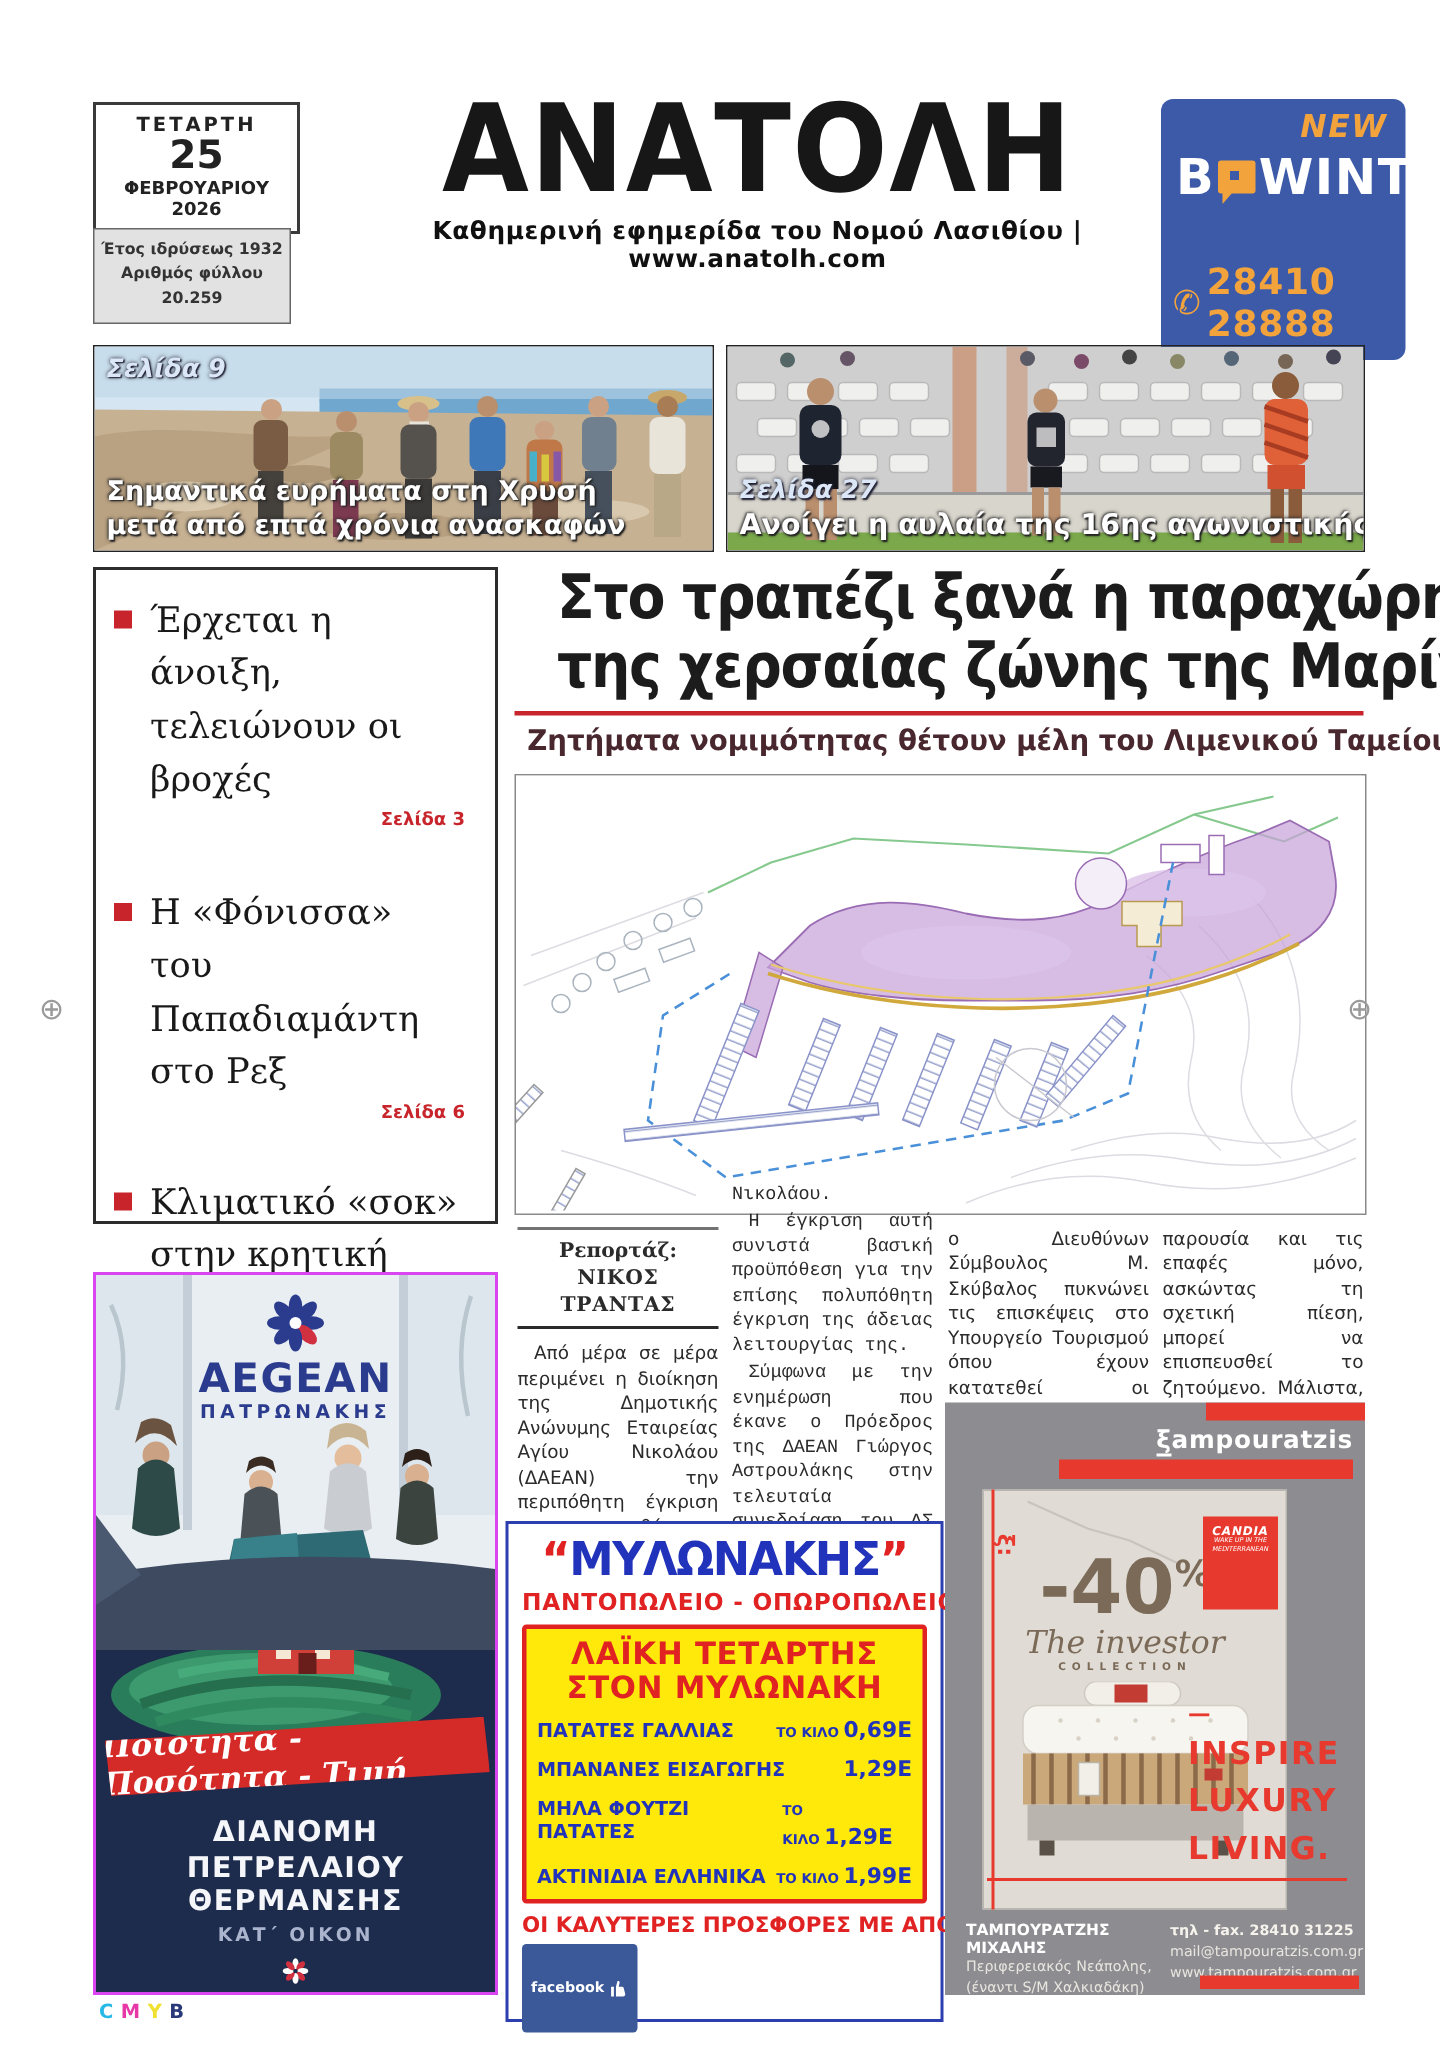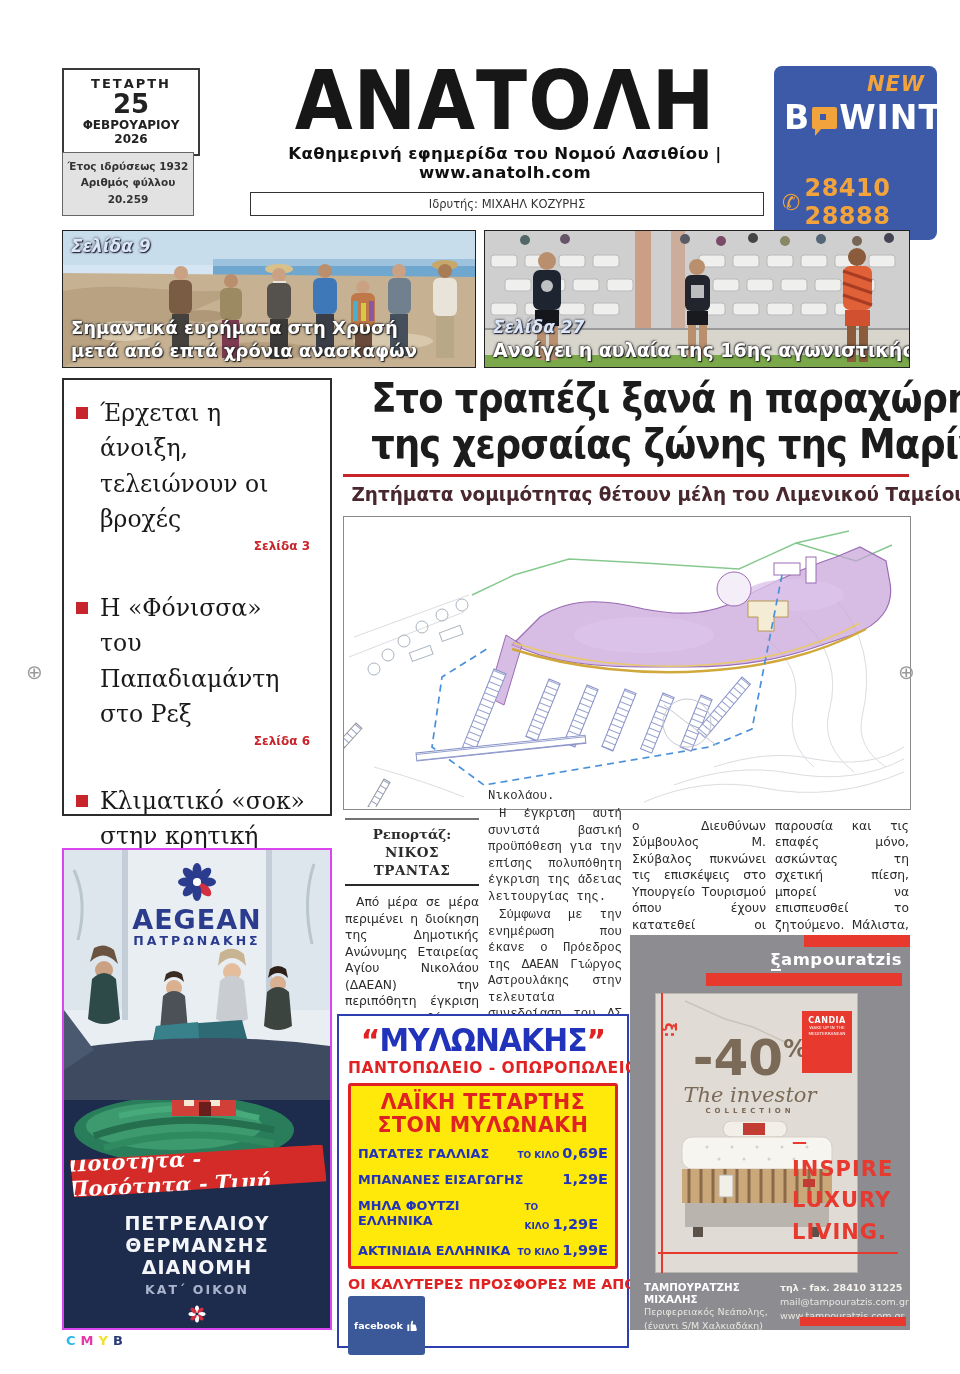--- a/index.html
+++ b/index.html
@@ -83,21 +83,21 @@
   .tp-corner{background:#e8392f;}
   .tp-logo{color:#fff;font-weight:bold;font-size:16.5px;letter-spacing:.5px;text-align:right;}
   .tp-logo .x{border-bottom:2px solid #fff;}
   .tp-redbar{background:#e8392f;}
   .tp-panel{background:#e0dcd5;box-shadow:0 0 0 1px #b9b6b0 inset;}
   .tp-xi{color:#e8392f;font-weight:900;font-size:15px;transform:rotate(90deg);transform-origin:center;}
   .tp-40{color:#7b6a57;font-weight:900;font-size:50px;line-height:1;}
   .tp-40 sup{font-size:24px;}
   .tp-inv{color:#7b6a57;font-family:"DejaVu Serif",serif;font-style:italic;font-size:21px;}
   .tp-collection{color:#7b6a57;font-size:7px;letter-spacing:4px;font-weight:bold;}
-  .candia{background:#e8392f;color:#fff;text-align:center;padding:5px 2px;}
+  .candia{background:#e8392f;color:#fff;text-align:center;padding:5px 2px;font-style:italic;}
   .candia .c1{font-size:8px;font-weight:900;letter-spacing:.5px;}
   .candia .c2{font-size:4.3px;line-height:1.5;}
   .winter{color:transparent;-webkit-text-stroke:1.3px #f5f5f2;font-weight:900;font-size:31px;
           letter-spacing:3px;line-height:1.08;opacity:.9;}
   .inspire{color:#e8392f;font-weight:900;font-size:21px;line-height:1.5;letter-spacing:1px;}
   .tp-contact-name{color:#fff;font-weight:bold;font-size:10.3px;}
   .tp-contact{color:#e9e6df;font-size:9.5px;line-height:1.45;}
   .regmark{color:#9a9a9a;font-size:20px;}
   .cmyb span{font-weight:bold;font-size:13px;margin-right:5px;}
 </style>
@@ -114,21 +114,20 @@
   <div class="abs infobox" style="left:62px;top:152px;width:126px;height:52px;">
     <div>Έτος ιδρύσεως 1932</div>
     <div>Αριθμός φύλλου</div>
     <div>20.259</div>
   </div>
 
   <div class="abs ctr" style="left:225px;top:60px;width:560px;">
     <div class="brand">ΑΝΑΤΟΛΗ</div>
     <div class="brandsub" style="margin-top:6px;">Καθημερινή εφημερίδα του Νομού Λασιθίου |  www.anatolh.com</div>
   </div>
-  <div class="abs founder" style="left:250px;top:192px;width:512px;">Ιδρυτής: ΜΙΧΑΗΛ ΚΟΖΥΡΗΣ</div>
 
   <div class="abs boxcafe" style="left:774px;top:66px;width:163px;height:174px;">
     <div class="abs bc-new" style="right:12px;top:6px;">NEW</div>
     <div class="abs bc-name" style="left:10px;top:32px;">
       <span>B</span>
       <span class="bc-box">
           <i></i>
           <u></u>
         </span>
       <span>WINTER</span>
@@ -444,22 +443,22 @@
       <rect x="108" y="-18" width="64" height="34" fill="#d04038"></rect>
       <path d="M100,-16 L140,-40 L180,-16 Z" fill="#8a2a28"></path>
       <rect x="120" y="-8" width="10" height="14" fill="#f5e9d5"></rect>
         <rect x="146" y="-8" width="10" height="14" fill="#f5e9d5"></rect>
       <rect x="135" y="2" width="12" height="14" fill="#6a1e1c"></rect>
     </svg>
     <div class="abs banner" style="left:4px;top:300px;width:258px;height:42px;">
       <span>Ποιότητα - Ποσότητα - Τιμή</span>
     </div>
     <div class="abs ctr" style="left:0;top:360px;width:266px;">
+      <div class="aeg-t1">ΔΙΑΝΟΜΗ</div>
       <div class="aeg-t1" style="margin-top:2px;">ΠΕΤΡΕΛΑΙΟΥ ΘΕΡΜΑΝΣΗΣ</div>
-      <div class="aeg-t1">ΔΙΑΝΟΜΗ</div>
       <div class="aeg-t2" style="margin-top:4px;">ΚΑΤ΄ ΟΙΚΟΝ</div>
       <svg width="18" height="18" viewBox="0 0 40 40" style="margin-top:8px;">
         <g>
             <ellipse cx="20" cy="9" rx="4.5" ry="8" fill="#fff"></ellipse>
             <ellipse cx="20" cy="9" rx="4.5" ry="8" fill="#d03040" transform="rotate(45 20 20)"></ellipse>
             <ellipse cx="20" cy="9" rx="4.5" ry="8" fill="#fff" transform="rotate(90 20 20)"></ellipse>
             <ellipse cx="20" cy="9" rx="4.5" ry="8" fill="#d03040" transform="rotate(135 20 20)"></ellipse>
             <ellipse cx="20" cy="9" rx="4.5" ry="8" fill="#fff" transform="rotate(180 20 20)"></ellipse>
             <ellipse cx="20" cy="9" rx="4.5" ry="8" fill="#d03040" transform="rotate(225 20 20)"></ellipse>
             <ellipse cx="20" cy="9" rx="4.5" ry="8" fill="#fff" transform="rotate(270 20 20)"></ellipse>
@@ -479,21 +478,21 @@
 ΣΤΟΝ ΜΥΛΩΝΑΚΗ</div>
       <div class="my-row">
         <span class="my-name">ΠΑΤΑΤΕΣ ΓΑΛΛΙΑΣ</span>
         <span><span class="my-unit">ΤΟ ΚΙΛΟ</span><span class="my-price">0,69Ε</span></span>
       </div>
       <div class="my-row">
         <span class="my-name">ΜΠΑΝΑΝΕΣ ΕΙΣΑΓΩΓΗΣ</span>
         <span><span class="my-unit"></span><span class="my-price">1,29Ε</span></span>
       </div>
       <div class="my-row">
-        <span class="my-name">ΜΗΛΑ ΦΟΥΤΖΙ ΕΛΛΗΝΙΚΑ</span>
+        <span class="my-name">ΜΗΛΑ ΦΟΥΤΖΙ ΠΑΤΑΤΕΣ</span>
         <span><span class="my-unit">ΤΟ ΚΙΛΟ</span><span class="my-price">1,29Ε</span></span>
       </div>
       <div class="my-row" style="margin-bottom:4px;">
         <span class="my-name">ΑΚΤΙΝΙΔΙΑ ΕΛΛΗΝΙΚΑ</span>
         <span><span class="my-unit">ΤΟ ΚΙΛΟ</span><span class="my-price">1,99Ε</span></span>
       </div>
     </div>
     <div class="my-offers">ΟΙ ΚΑΛΥΤΕΡΕΣ ΠΡΟΣΦΟΡΕΣ ΜΕ ΑΠΟΔΕΙΞΗ !</div>
     <div style="display:flex;justify-content:space-between;align-items:center;margin-top:4px;">
       <div class="fb-badge">

